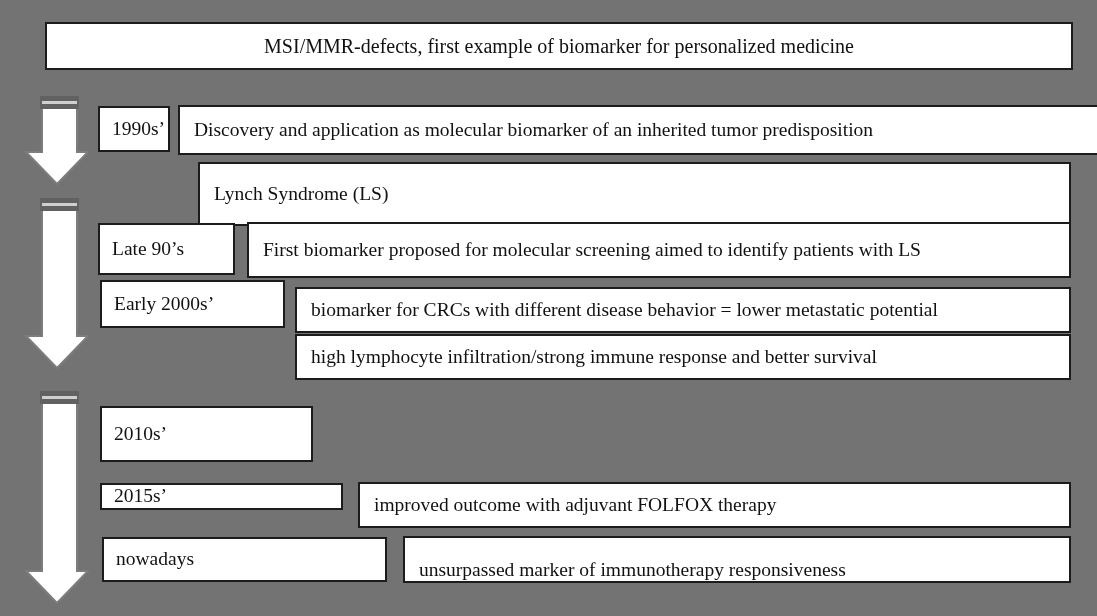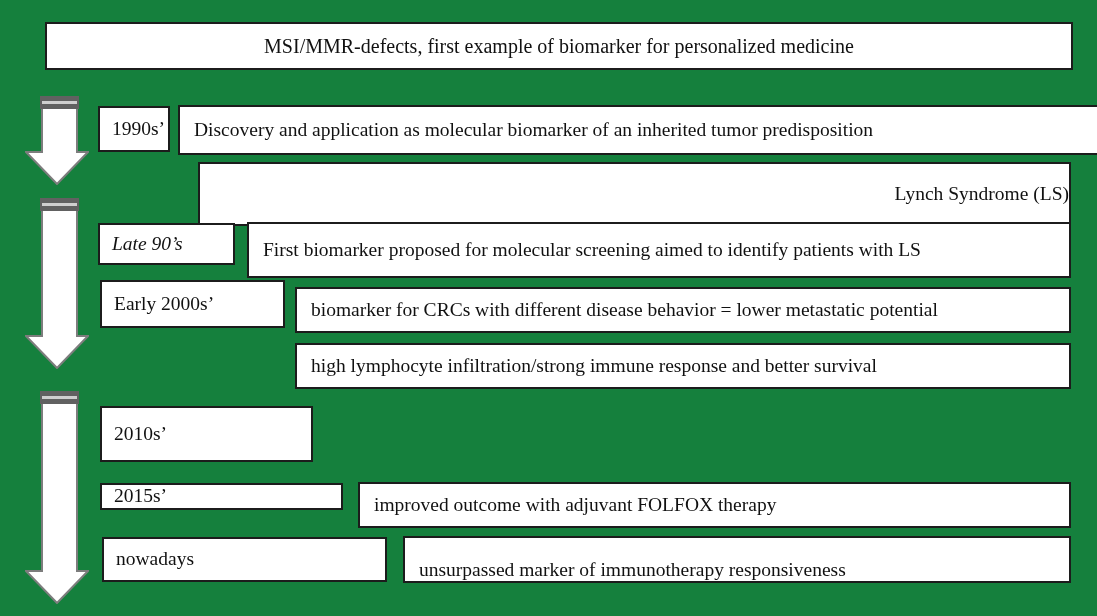--- a/index.html
+++ b/index.html
@@ -1,20 +1,20 @@
 <!DOCTYPE html>
 <html><head>
 <meta charset="utf-8">
 <style>
   html, body { margin: 0; padding: 0; background: #ffffff; }
   .canvas {
     position: relative;
     width: 1097px;
     height: 616px;
-    background: #15803d;
+    background: #737373;
     font-family: "Liberation Serif", "DejaVu Serif", serif;
     color: #111111;
     overflow: hidden;
   }
   .box {
     position: absolute;
     border: 2px solid #1c1c1c;
     background: #ffffff;
     display: flex;
     align-items: center;
@@ -66,39 +66,39 @@
     </svg>
   </div>
 
   <div class="box label-box" style="left:98px; top:106px; width:72px; height:46px;">
     <span>1990s’</span>
   </div>
   <div class="box content-box" style="left:178px; top:105px; width:1051px; height:50px;font-family:Liberation Serif, serif;">
     <span>Discovery and application as molecular biomarker of an inherited tumor predisposition</span>
   </div>
 
-  <div class="box content-box" style="left:198px; top:162px; width:873px; height:64px;justify-content:flex-end;">
+  <div class="box content-box" style="left:198px; top:162px; width:873px; height:64px;">
     <span>Lynch Syndrome (LS)</span>
   </div>
 
-  <div class="box label-box" style="left:98px; top:223px; width:137px; height:42px;font-style:italic;">
+  <div class="box label-box" style="left:98px; top:223px; width:137px; height:52px;">
     <span>Late 90’s</span>
   </div>
   <div class="box content-box" style="left:247px; top:222px; width:824px; height:56px;">
     <span>First biomarker proposed for molecular screening aimed to identify patients with LS</span>
   </div>
 
   <div class="box label-box" style="left:100px; top:280px; width:185px; height:48px;">
     <span>Early 2000s’</span>
   </div>
   <div class="box content-box" style="left:295px; top:287px; width:776px; height:46px;">
     <span>biomarker for CRCs with different disease behavior = lower metastatic potential</span>
   </div>
 
-  <div class="box content-box" style="left:295px; top:343px; width:776px; height:46px;">
+  <div class="box content-box" style="left:295px; top:334px; width:776px; height:46px;">
     <span>high lymphocyte infiltration/strong immune response and better survival</span>
   </div>
 
   <div class="box label-box" style="left:100px; top:406px; width:213px; height:56px;">
     <span>2010s’</span>
   </div>
 
   <div class="box label-box" style="left:100px; top:483px; width:243px; height:27px;">
     <span>2015s’</span>
   </div>

